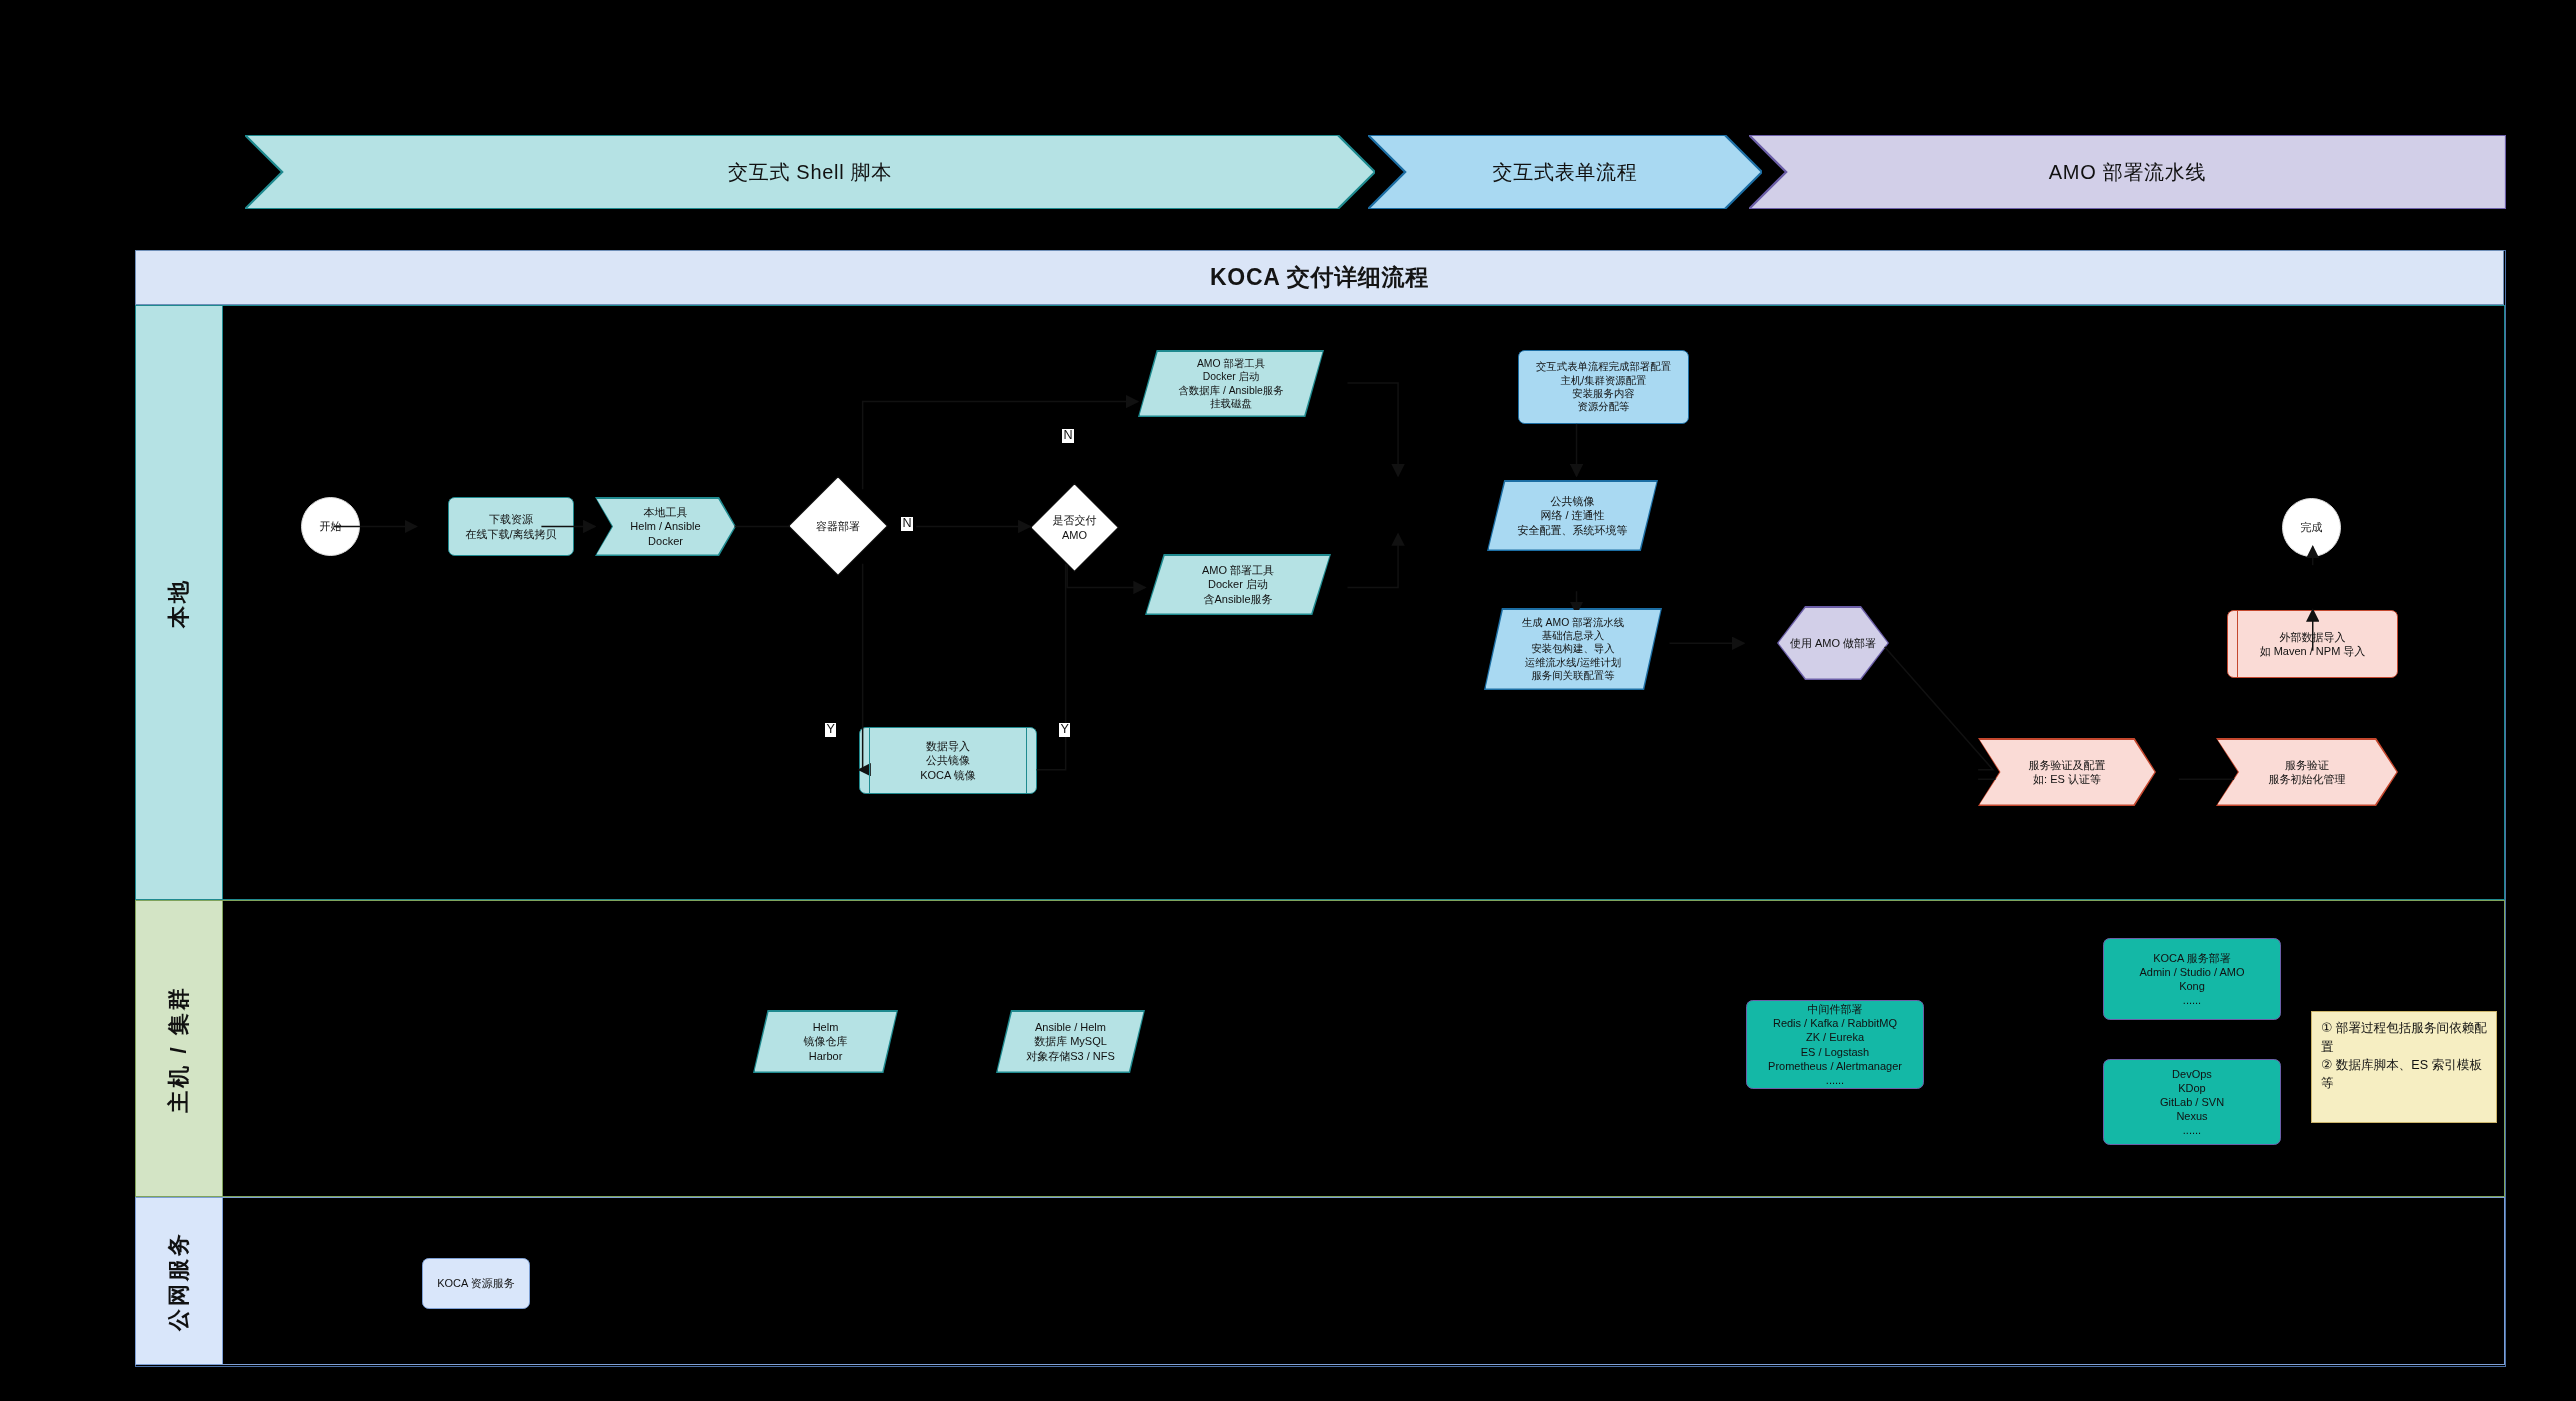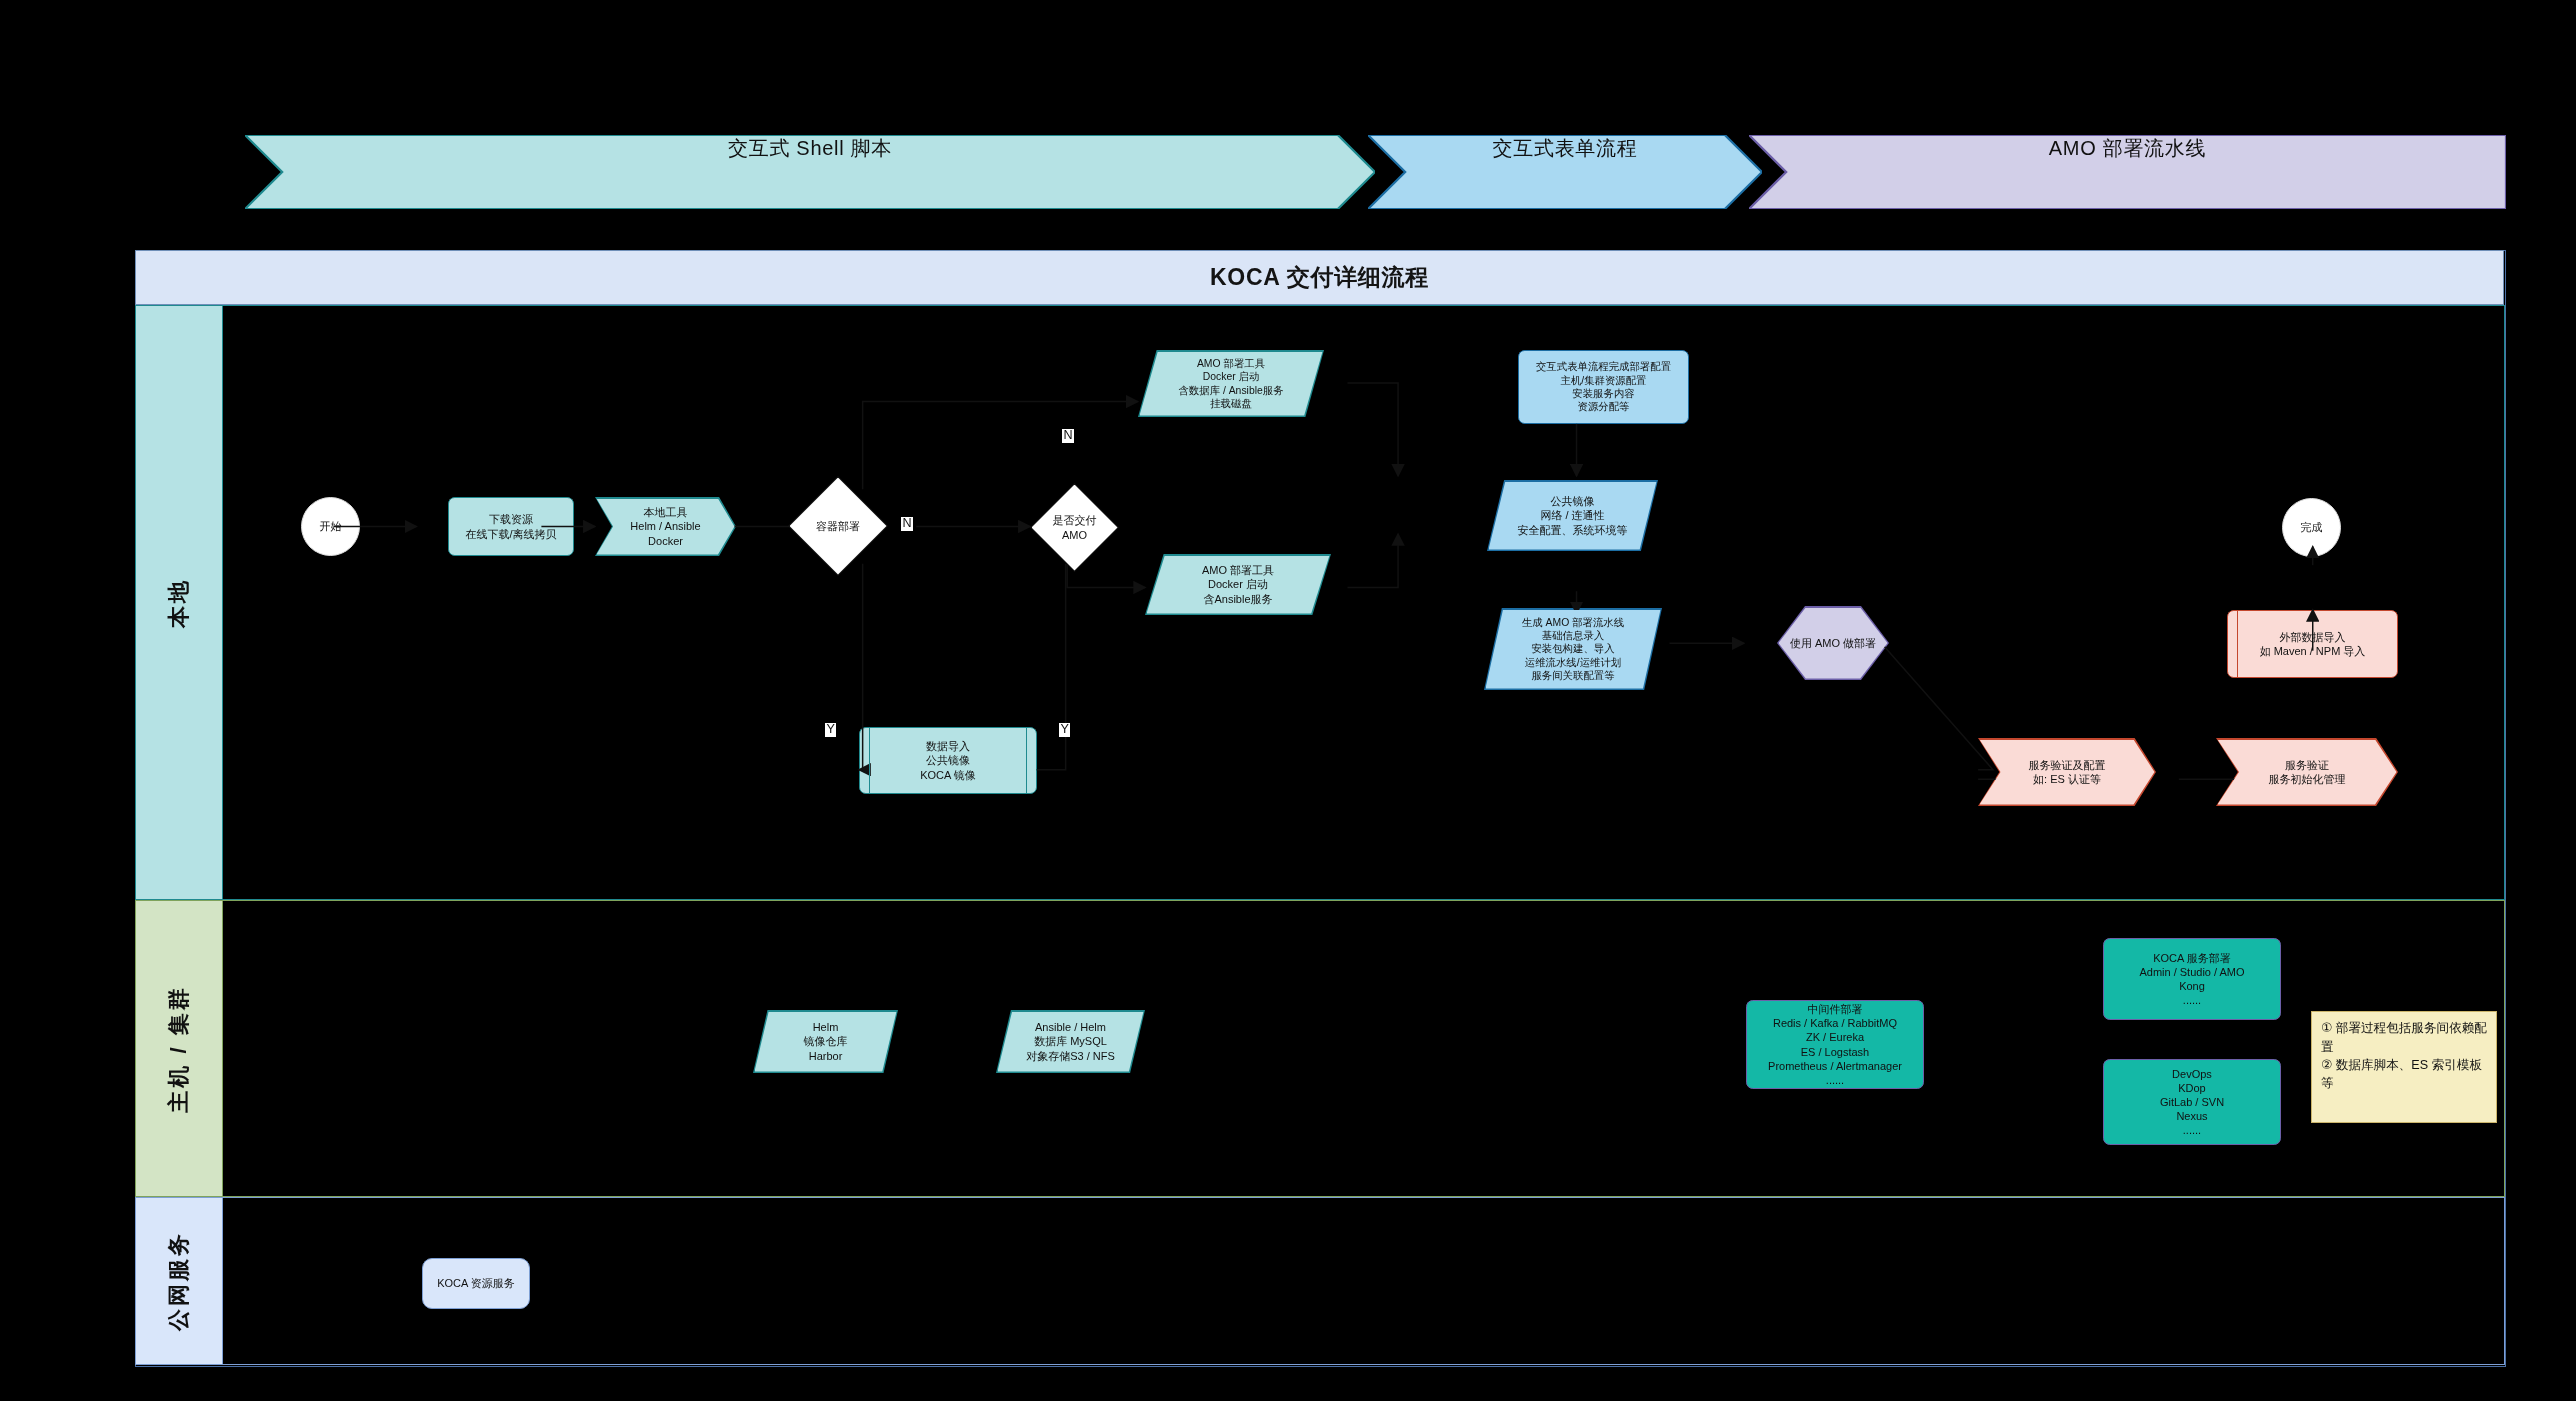--- a/index.html
+++ b/index.html
@@ -6,21 +6,21 @@
   body{
     width:2576px;height:1401px;position:relative;overflow:hidden;
     font-family:"Liberation Sans","DejaVu Sans",sans-serif;
     color:#111;
   }
   .canvas{position:absolute;left:0;top:0;width:2576px;height:1401px;}
 
   
   .phase{
     position:absolute;top:135px;height:74px;
-    display:flex;justify-content:center;
+    display:flex;align-items:center;justify-content:center;
     font-size:20px;letter-spacing:0.7px;color:#111;
   }
   .phase span{position:relative;z-index:3;}
   .phase .chev{position:absolute;left:0;top:0;width:100%;height:100%;z-index:1;}
 
   
   .pool{position:absolute;left:135px;top:250px;width:2369px;height:1115px;border:1.5px solid #4a6fa5;background:#000;}
   .pool-title{
     position:absolute;left:135px;top:250px;width:2369px;height:55px;
     background:#dae5f7;border:1.5px solid #6f8fb8;box-sizing:border-box;
@@ -314,18 +314,18 @@
     <span class="lbl">DevOps
 KDop
 GitLab / SVN
 Nexus
 ......</span>
   </div>
 
   <div class="note" style="left:2311px;top:1011px;width:186px;height:112px;">① 部署过程包括服务间依赖配置
 ② 数据库脚本、ES 索引模板等</div>
 
-  <div class="node n-round c-lblue" style="left:422px;top:1258px;width:108px;height:51px;border-radius:10px;">
+  <div class="node n-round c-lblue" style="left:422px;top:1258px;width:108px;height:51px;">
     <span class="lbl">KOCA 资源服务</span>
   </div>
 
 </div>
 
 
 </body></html>

